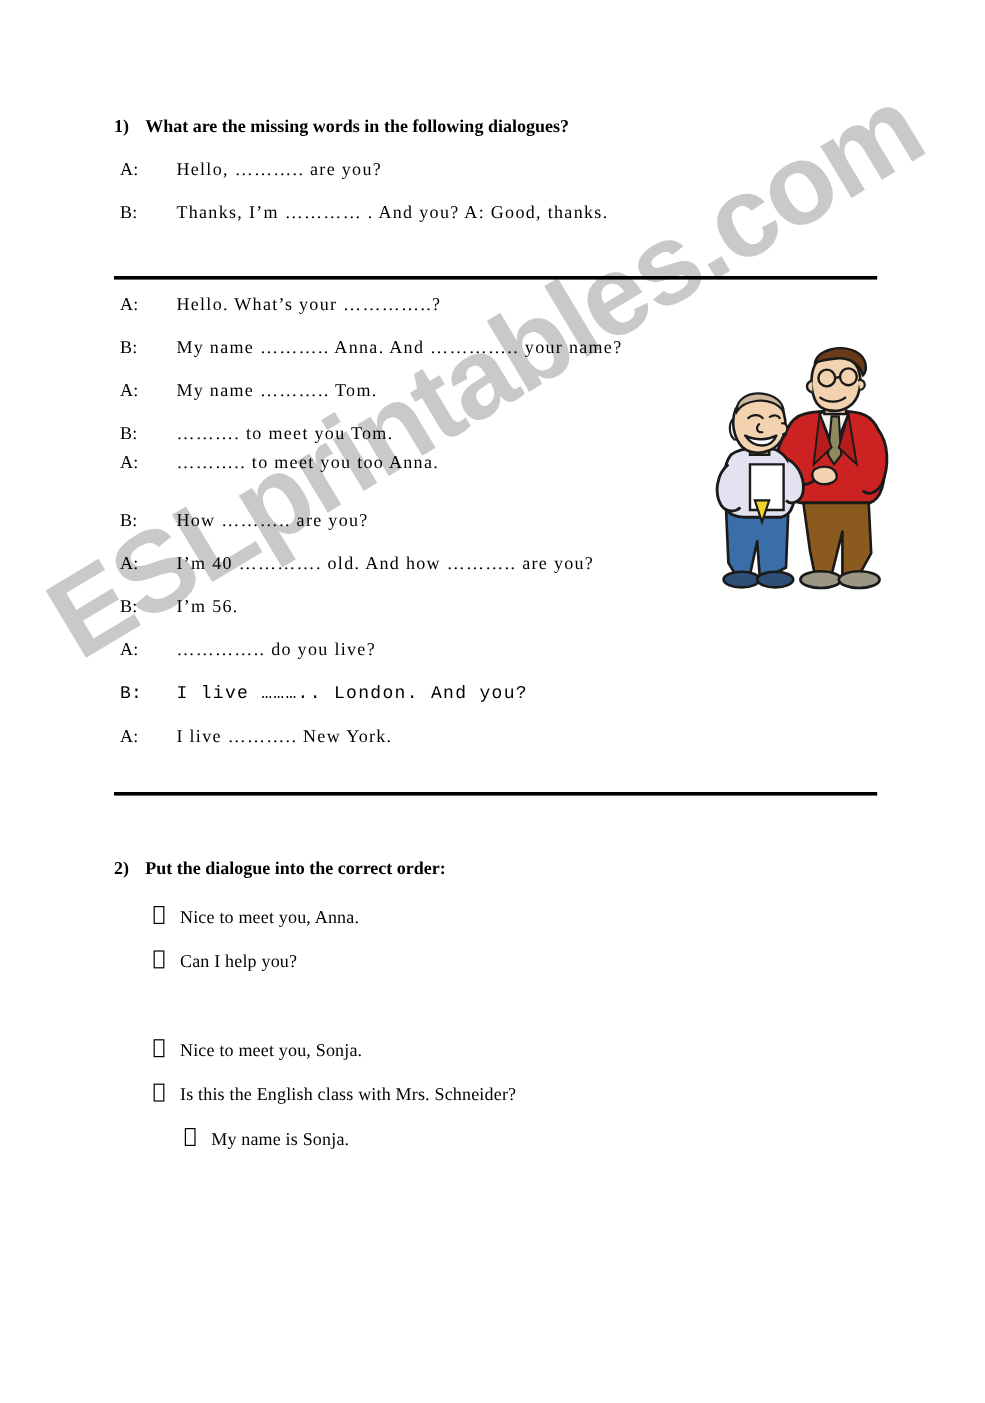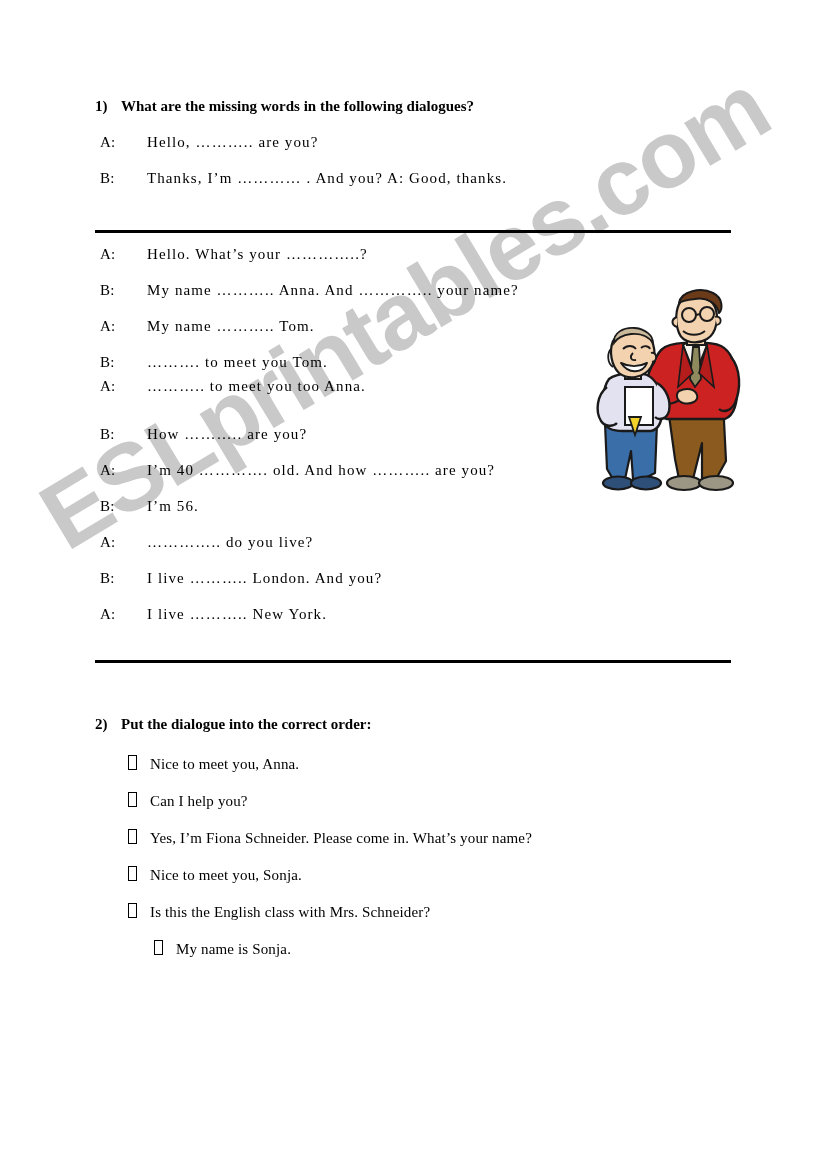--- a/index.html
+++ b/index.html
@@ -230,42 +230,39 @@
     </div>
     <div class="dlg-line" style="left:100px; top:462px;font-family:Liberation Serif, serif;">
       <span class="spk">A:</span><span class="blank">I’m 40 …………. old. And how ……….. are you?</span>
     </div>
     <div class="dlg-line" style="left:100px; top:498px;">
       <span class="spk">B:</span><span class="blank">I’m 56.</span>
     </div>
     <div class="dlg-line" style="left:100px; top:534px;">
       <span class="spk">A:</span><span class="blank">………….. do you live?</span>
     </div>
-    <div class="dlg-line" style="left:100px; top:570px;">
+    <div class="dlg-line" style="left:100px; top:570px;font-family:Liberation Mono, monospace;">
       <span class="spk">B:</span><span class="blank">I live ……….. London. And you?</span>
     </div>
     <div class="dlg-line" style="left:100px; top:606px;">
       <span class="spk">A:</span><span class="blank">I live ……….. New York.</span>
     </div>
 
     <div class="hrule" style="top:660px;"></div>
 
     <div class="section-heading" style="left:95px; top:716px;">
       <span class="num">2)</span><span>Put the dialogue into the correct order:</span>
     </div>
 
     <div class="order-item" style="left:128px; top:755px;">
       <span class="tofu"></span><span>Nice to meet you, Anna.</span>
     </div>
     <div class="order-item" style="left:128px; top:792px;">
       <span class="tofu"></span><span>Can I help you?</span>
     </div>
-    <div class="order-item" style="left:128px; top:829px;">
-      <span class="tofu"></span><span>Yes, I’m Fiona Schneider. Please come in. What’s your name?</span>
-    </div>
     <div class="order-item" style="left:128px; top:866px;">
       <span class="tofu"></span><span>Nice to meet you, Sonja.</span>
     </div>
     <div class="order-item" style="left:128px; top:903px;">
       <span class="tofu"></span><span>Is this the English class with Mrs. Schneider?</span>
     </div>
     <div class="order-item" style="left:128px; top:940px;padding-left:26px;">
       <span class="tofu"></span><span>My name is Sonja.</span>
     </div>
 

